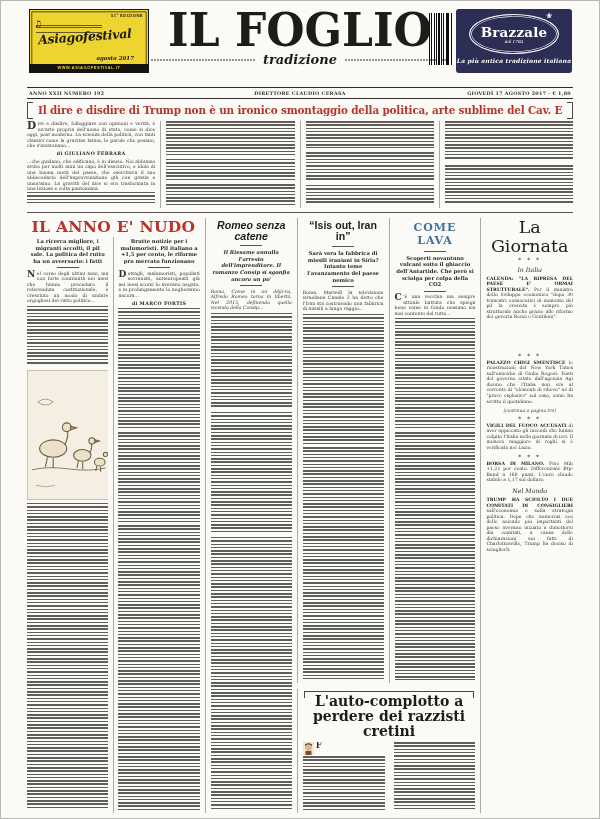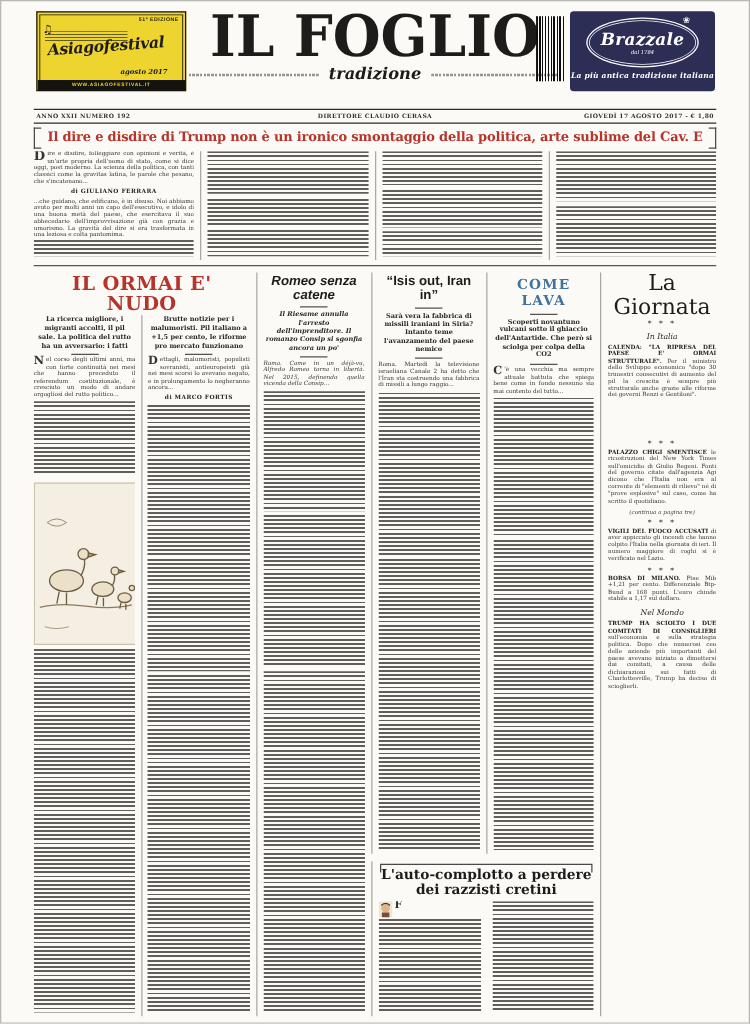--- a/index.html
+++ b/index.html
@@ -35,21 +35,21 @@
       repeating-linear-gradient(90deg,#0d0d0d 0 1px,transparent 1px 2.4px),
       repeating-linear-gradient(90deg,#0d0d0d 0 .6px,transparent .6px 4.6px);
   }
   .ad-right{
     right:27px;width:116px;height:64px;background:var(--ad_navy,#2d2e55);border-radius:3px;
     display:flex;flex-direction:column;align-items:center;justify-content:flex-start;color:#fff;overflow:hidden;
   }
   .oval{margin-top:5px;width:88px;height:38px;border:1.4px solid #fff;border-radius:50%;
     box-shadow:inset 0 0 0 1.2px var(--ad_navy,#2d2e55), inset 0 0 0 1.8px #ffffff;
     display:flex;flex-direction:column;align-items:center;justify-content:center;position:relative;}
-  .oval .brand{font-style:italic;font-weight:700;font-size:13.5px;letter-spacing:.2px;}
+  .oval .brand{font-weight:700;font-size:13.5px;letter-spacing:.2px;}
   .oval .since{font-size:4.2px;font-style:italic;margin-top:-1px;}
   .oval .sprig{position:absolute;top:-3px;right:6px;font-size:7px;}
   .ad-right .tagline{font-size:6px;font-style:italic;font-weight:700;margin-top:3px;letter-spacing:.2px;white-space:nowrap;}
   
   .issue-row{
     margin:2px 26px 0;border-top:1px solid #2e2d2a;border-bottom:1px solid #2e2d2a;
     display:flex;align-items:center;padding:2.2px 2px;font-size:4.8px;letter-spacing:.3px;font-weight:700;color:#33322e;
   }
   .issue-row .l{flex:1;text-align:left;}
   .issue-row .c{flex:1.2;text-align:center;}
@@ -80,21 +80,21 @@
   .a-rutto .pair .inner{flex:1;display:flex;flex-direction:column;overflow:hidden;min-width:0;}
   .a-rutto .pair .inner.second{border-left:1px solid #a9a8a2;margin-left:-5px;padding-left:4px;}
   .c-romeo{grid-column:3;grid-row:1/3;font-style:italic;}
   .c-isis{grid-column:4;grid-row:1;}
   .c-lava{grid-column:5;grid-row:1;}
   .c-giornata{grid-column:6;grid-row:1/3;align-items:center;}
   .a-auto{grid-column:4/6;grid-row:2;}
   .hl-red{color:var(--red,#b5352c);font-size:15.5px;font-weight:700;text-align:center;letter-spacing:.3px;margin:1px 0 2px;line-height:1;}
   .hl-sans{font-family:"Liberation Sans",sans-serif;font-size:10.6px;font-weight:700;text-align:center;margin:2px 0 1px;line-height:1.05;}
   .hl-blue{color:var(--blue,#41729f);font-size:11px;font-weight:700;text-align:center;letter-spacing:1px;margin:3px 0 1px;}
-  .hl-serif{font-size:11px;font-weight:600;text-align:center;margin:1px 0 2px;line-height:1.05;}
+  .hl-serif{font-size:14px;font-weight:600;text-align:center;margin:1px 0 2px;line-height:1.05;}
   .mini-rule{width:22px;border-top:1px solid #55534e;margin:2.6px auto;}
   .deck{font-size:5.25px;line-height:1.28;font-weight:700;text-align:center;color:#2b2a26;margin:0 1px;}
   
   .cartoon{background:#f4efe2;border:.6px solid #c9c2ae;margin:3px 0;}
   
   .g-title{font-size:17.5px;font-weight:500;text-align:center;margin:0 0 1px;line-height:1.05;}
   .g-stars{text-align:center;font-size:6px;letter-spacing:2px;line-height:5px;margin:1px 0 2px;color:#2c2b28;}
   .g-sec{display:flex;align-items:center;gap:4px;margin:2px 0 2.5px;}
   .g-sec .dash{flex:1;border-top:.8px solid #56544f;}
   .g-sec .lab{font-size:6.2px;font-style:italic;color:#2c2b28;white-space:nowrap;}
@@ -177,21 +177,21 @@
     </div>
     <div class="lcol vrule">
       <div class="sim" style="height:40px"></div>
       <div class="sim grow"></div>
     </div>
   </section>
 
   <section class="main">
 
     <article class="a-rutto">
-      <h2 class="hl-red">IL ORMAI E' NUDO</h2>
+      <h2 class="hl-red">IL ANNO E' NUDO</h2>
       <div class="pair">
         <div class="inner">
           <p class="deck" style="margin-top:1px">La ricerca migliore, i migranti accolti, il pil sale. La politica del rutto ha un avversario: i fatti</p>
           <div class="mini-rule"></div>
           <p class="body-txt" style="margin:0"><span class="dropcap" style="font-size:9px;line-height:7.5px">N</span><span>el corso degli ultimi anni, ma con forte continuità nei mesi che hanno preceduto il referendum costituzionale, è cresciuto un modo di andare orgogliosi del rutto politico...</span></p>
           <div class="sim" style="height:58px;margin-top:2px"></div>
           <svg class="cartoon" viewBox="0 0 84 128" style="width:100%;height:128px">
             <rect x="0" y="0" width="84" height="128" fill="#f4efe2"></rect>
             <path d="M4 100 Q 20 96 42 99 T 80 98" stroke="#8b7a5e" stroke-width="1" fill="none"></path>
             <g stroke="#6d5c44" stroke-width="1.1" fill="#eae1c8">

